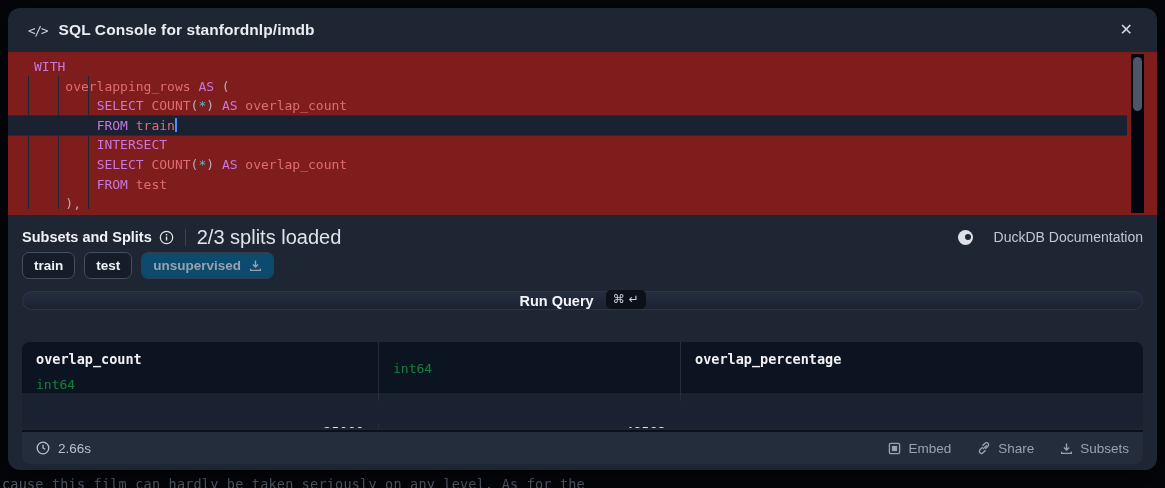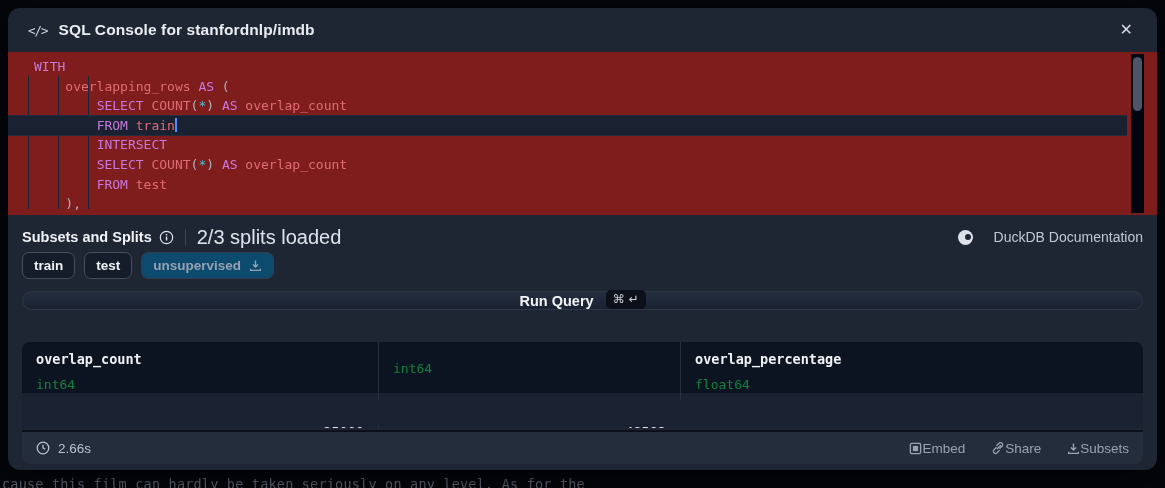--- a/index.html
+++ b/index.html
@@ -86,21 +86,21 @@
         font-family:"DejaVu Sans Mono", monospace; font-size:13.5px; color:#e3e7ee;
         border-left:1px solid #242e3e;margin-top:31px; }
   .td:first-child { border-left:none; }
 
   
   .rfoot { position:absolute; top:422px; left:14px; right:14px; height:34px; background:#242d3c;
            border-radius:0 0 8px 8px; display:flex; align-items:center; padding:0 14px;
            border-top:2px solid #0b101a; }
   .elapsed { display:flex; gap:8px; color:#b9c1cd; font-size:13.5px; }
   .factions { margin-left:auto; display:flex; gap:26px; }
-  .fbtn { display:flex; align-items:center; color:#99a2b2; font-size:13.5px;
+  .fbtn { display:flex; align-items:center; gap:7px; color:#99a2b2; font-size:13.5px;
           cursor:pointer; }
   svg { display:block; }
 </style>
 </head>
 <body>
 
 <div class="bg-text">cause this film can hardly be taken seriously on any level. As for the</div>
 
 <div class="modal">
 
@@ -173,21 +173,20 @@
     <div class="thead">
       <div class="th">
         <div class="col-name">overlap_count</div>
         <div class="col-type">int64</div>
       </div>
       <div class="th">
         <div class="col-type">int64</div>
       </div>
       <div class="th">
         <div class="col-name">overlap_percentage</div>
-        <div class="col-type">float64</div>
       </div>
     </div>
     <div class="trow">
       <div class="td">25000</div>
       <div class="td">49582</div>
     </div>
   </div>
 
   <div class="rfoot">
     <span class="elapsed">

